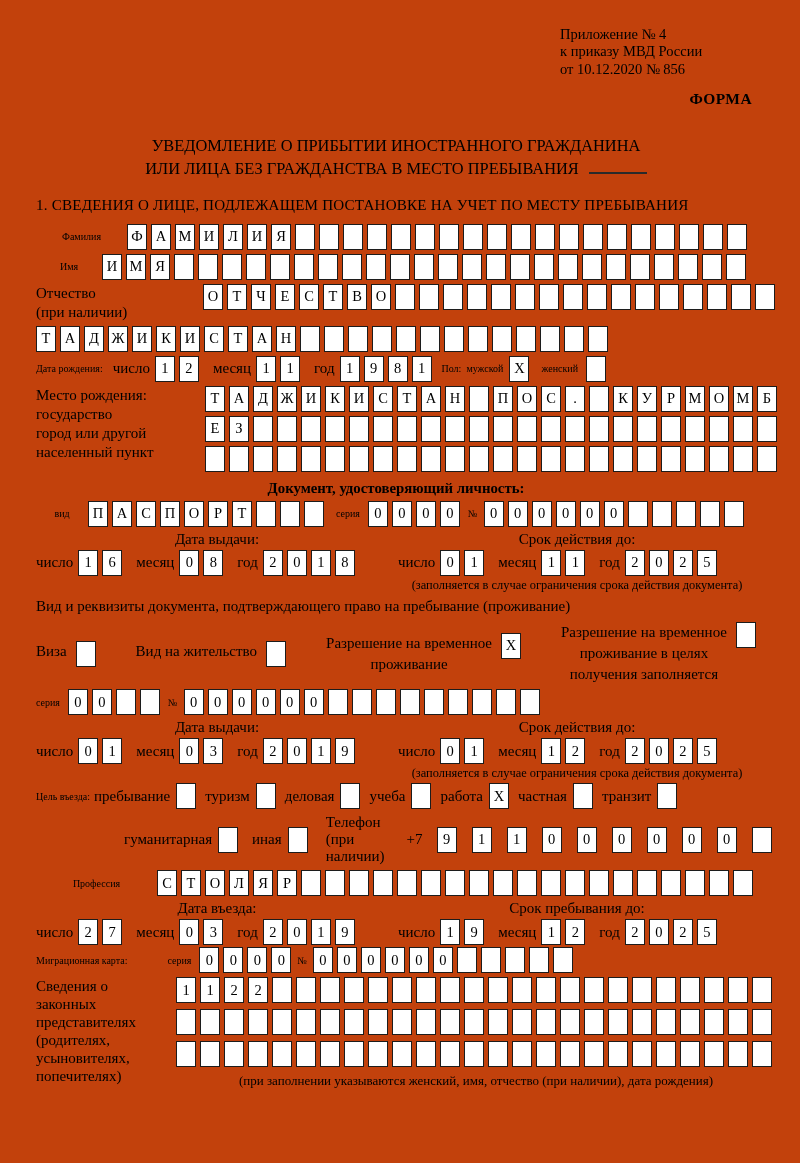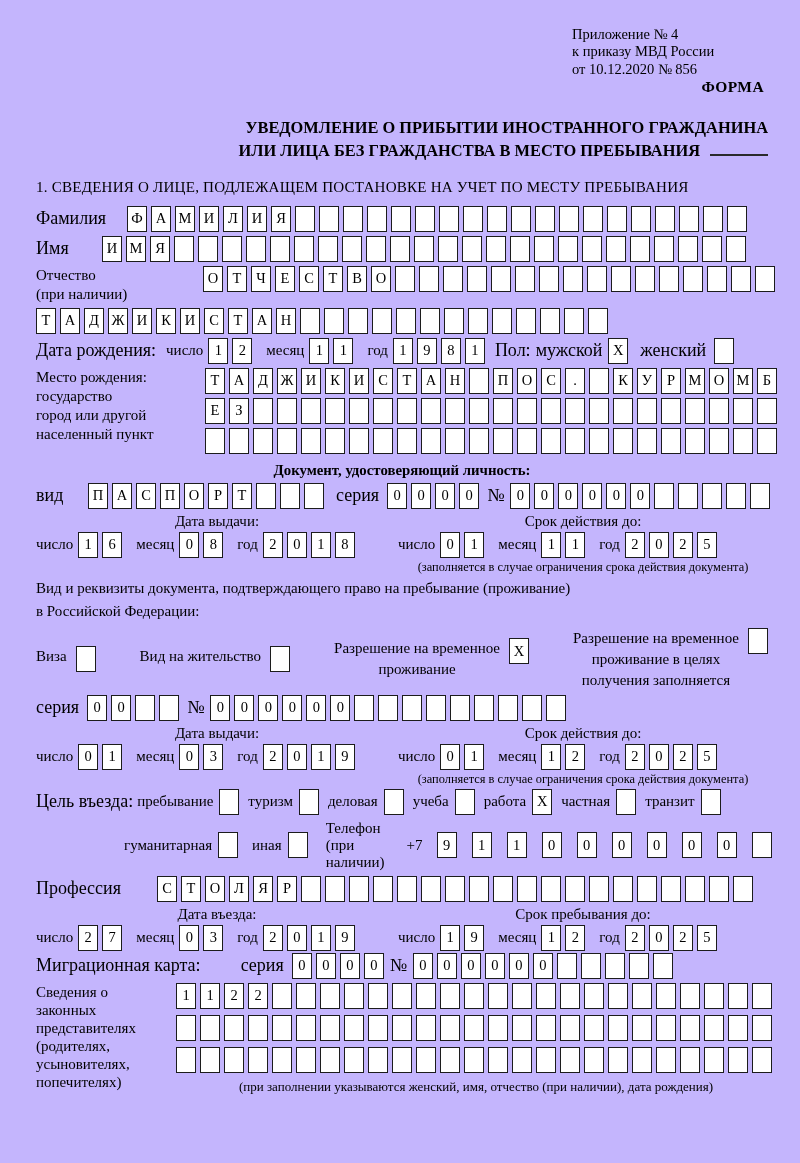--- a/index.html
+++ b/index.html
@@ -1,29 +1,29 @@
 <!DOCTYPE html>
 <html><head>
 <meta charset="utf-8">
 <style>
   html,body{margin:0;padding:0;background:#fff;}
-  .page{width:800px;height:1163px;box-sizing:border-box;padding:26px 32px 0 36px;
-        font-family:"Liberation Serif", serif;color:#000;overflow:hidden;background:#c4b5fd;}
+  .page{width:800px;height:1163px;box-sizing:border-box;padding:26px 44px 0 36px;
+        font-family:"Liberation Serif", serif;color:#000;overflow:hidden;background:#c2410c;}
   .header-block{margin-left:auto;width:196px;font-size:14.5px;line-height:1.2;text-align:left;}
   .header-block .grp2{margin-top:5px;}
-  .forma{text-align:right;font-weight:bold;font-size:15.5px;letter-spacing:.4px;padding-right:4px;}
-  .title{text-align:right;font-weight:bold;font-size:16.4px;line-height:1.42;margin-top:20px;}
+  .forma{text-align:right;font-weight:bold;font-size:15.5px;margin-top:12px;letter-spacing:.4px;padding-right:4px;}
+  .title{text-align:center;font-weight:normal;font-size:16.4px;line-height:1.42;margin-top:26px;}
   .blank-line{display:inline-block;width:58px;border-bottom:2px solid #2a2a2a;height:12px;margin-left:10px;}
   .sec-heading{font-weight:normal;font-size:15.1px;margin-top:16px;margin-bottom:10px;letter-spacing:.2px;}
   .cbox{display:inline-flex;width:20px;height:26px;border:1.7px solid #1c1c1c;margin-right:4px;
         align-items:center;justify-content:center;font-size:14.5px;box-sizing:border-box;flex:none;background:#fff;}
   .boxes{display:flex;flex:none;}
   .frow{display:flex;align-items:center;margin-bottom:4px;font-size:15px;}
   .frow.top{align-items:flex-start;}
-  .flabel{flex:none;font-size:18px;}
+  .flabel{flex:none;font-size:10px;text-align:center;}
   .flabel2{flex:none;font-size:15px;line-height:19px;}
   .rowstack .boxes{margin-bottom:4px;}
   .center-bold{text-align:center;font-weight:bold;font-size:14.8px;margin:2px 0 4px;}
   .dates{display:flex;margin-bottom:2px;font-size:15px;}
   .dcol1{width:362px;flex:none;}
   .dcol2{flex:1;}
   .dhead{text-align:center;font-size:15px;margin-bottom:2px;}
   .drow{display:flex;align-items:center;}
   .dlabel{flex:none;margin-right:5px;}
   .dlabel.m{margin-left:10px;}
@@ -378,21 +378,20 @@
             <span class="cbox">0</span>
             <span class="cbox">2</span>
             <span class="cbox">5</span>
           </span>
       </div>
       <div class="dnote">(заполняется в случае ограничения срока действия документа)</div>
     </div>
   </div>
 
   <div class="intro">Вид и реквизиты документа, подтверждающего право на пребывание (проживание)</div>
-  <div class="intro">в Российской Федерации:</div>
   <div class="opts">
     <div class="opt">
       <span class="opt-label">Виза</span>
       <span class="cbox"></span>
     </div>
     <div class="opt">
       <span class="opt-label">Вид на жительство</span>
       <span class="cbox"></span>
     </div>
     <div class="opt">

